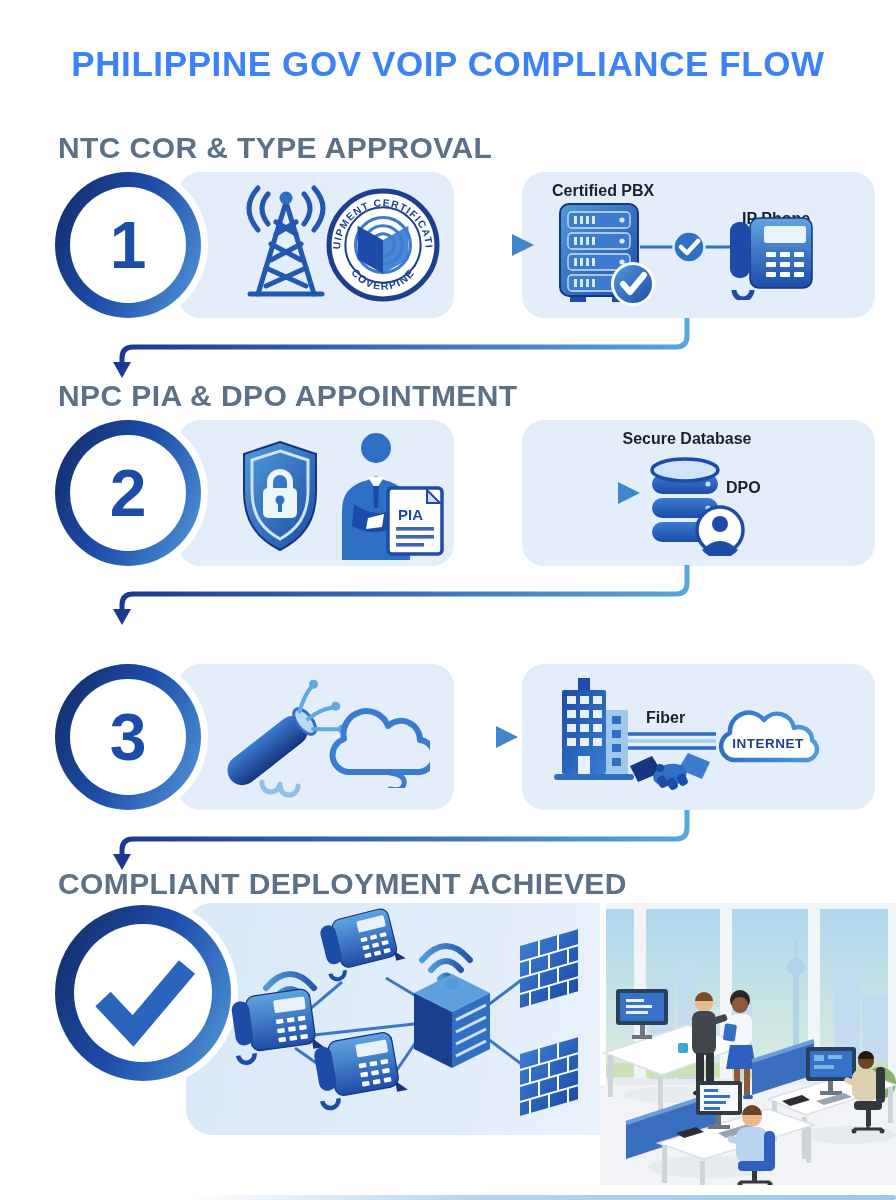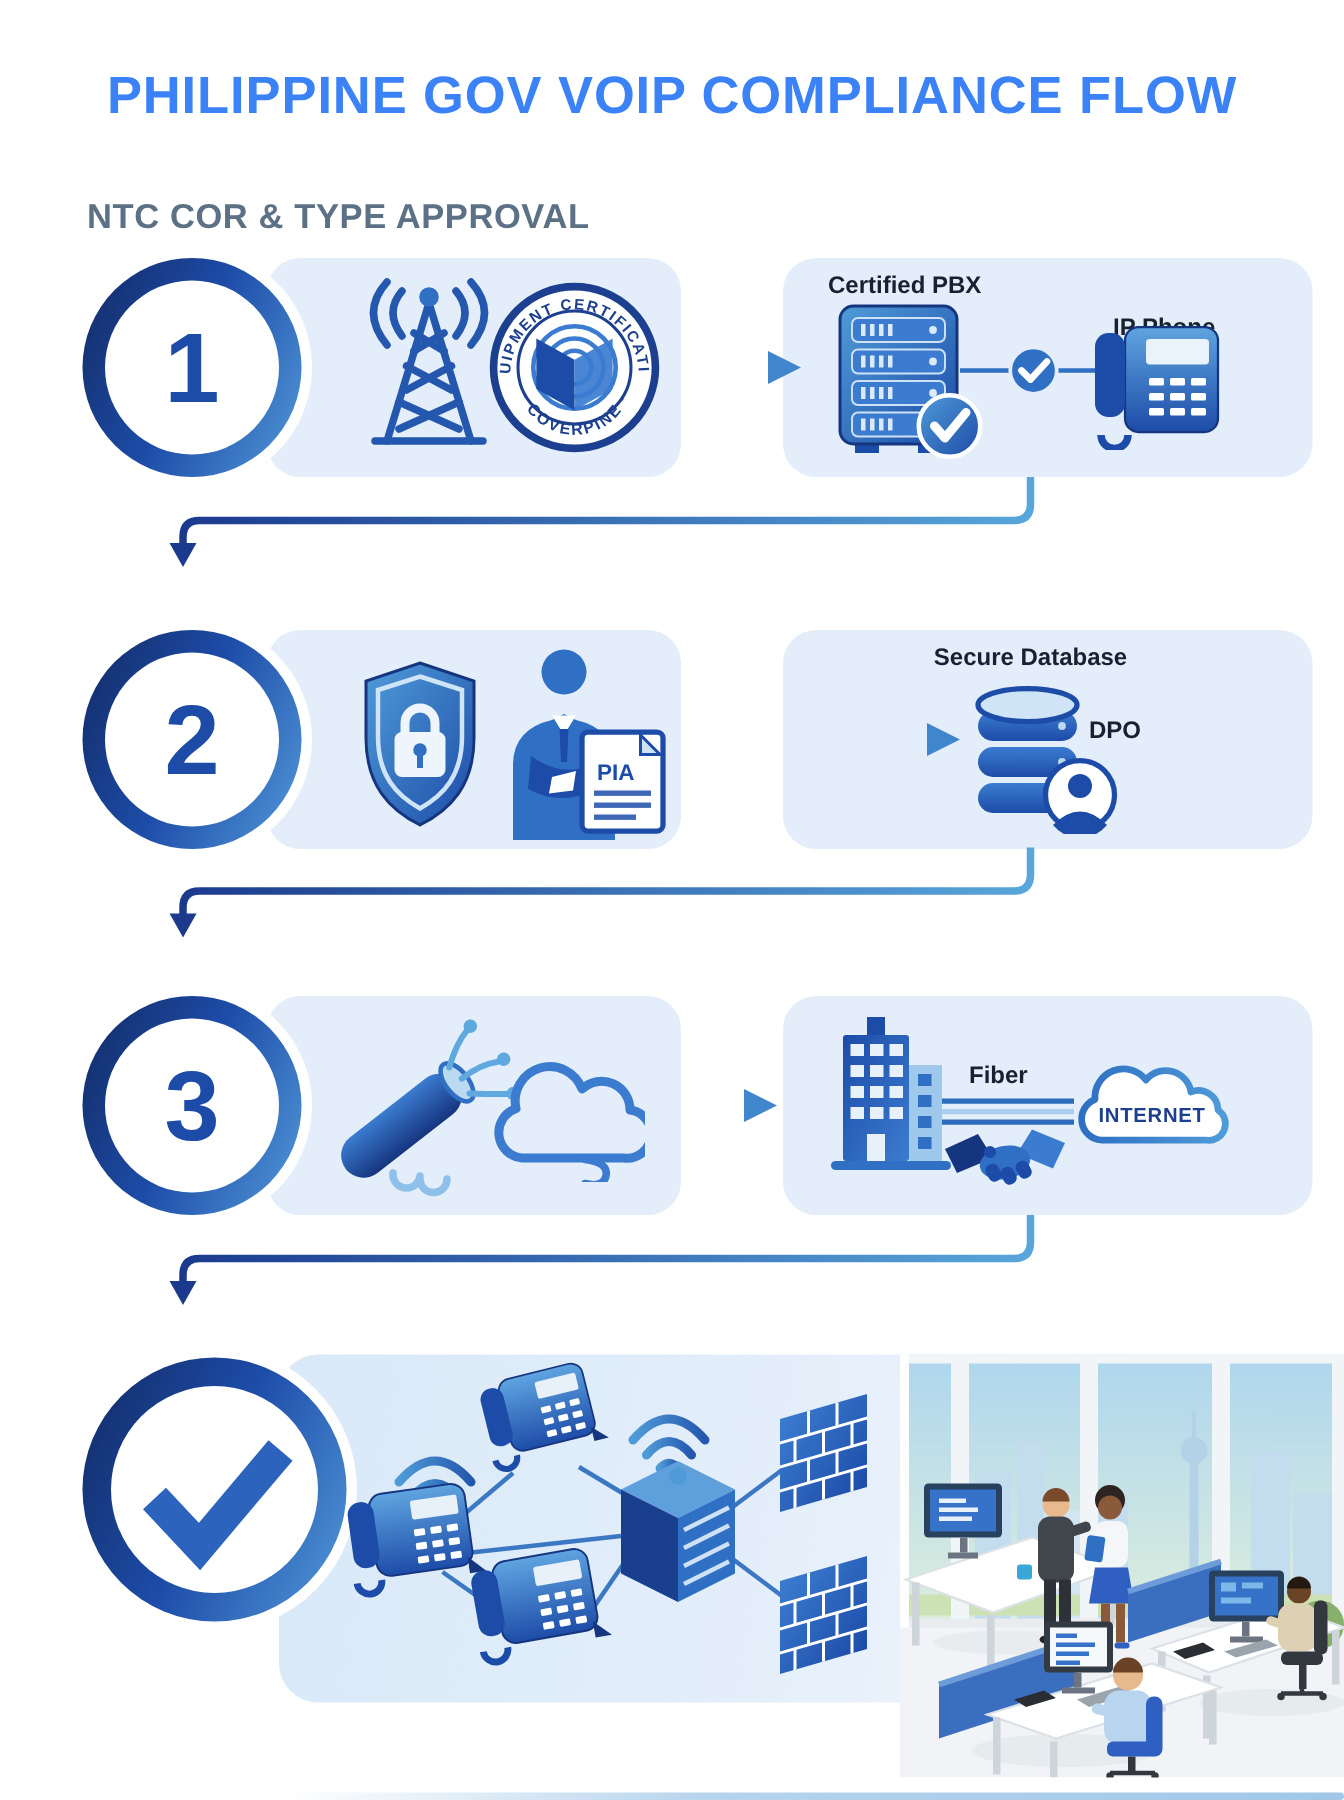--- a/index.html
+++ b/index.html
@@ -1,21 +1,21 @@
 <!DOCTYPE html>
 <html><head>
 <meta charset="utf-8">
 <style>
   html,body{margin:0;padding:0;background:#fff;}
   body{font-family:"Liberation Sans",sans-serif;}
   .page{position:relative;width:896px;height:1200px;overflow:hidden;background:#fff;}
   .abs{position:absolute;}
   .title{position:absolute;top:44px;left:0;width:896px;text-align:center;
          font-size:35px;font-weight:700;color:#3b82f6;letter-spacing:0.6px;}
-  .step-heading{position:absolute;left:58px;font-size:23px;font-weight:800;
+  .step-heading{position:absolute;left:58px;font-size:30px;font-weight:800;
          color:#5d7186;letter-spacing:0.4px;white-space:nowrap;}
   .panel{position:absolute;left:178px;width:276px;height:146px;border-radius:22px;background:#e4eefa;}
   .panel.result{left:522px;width:353px;}
   .num-circle{position:absolute;width:146px;height:146px;border-radius:50%;
          background:linear-gradient(115deg,#14306f 8%,#1d4ca8 48%,#4f94d6 96%);
          box-shadow:0 0 0 7px #fff;display:flex;align-items:center;justify-content:center;}
   .num-circle::before{content:"";position:absolute;inset:15px;background:#fff;border-radius:50%;}
   .num-circle span{position:relative;font-size:66px;font-weight:800;color:#1d4ca8;line-height:1;}
   .num-circle.big{width:176px;height:176px;}
   .num-circle.big::before{inset:19px;}
@@ -27,20 +27,22 @@
   svg{display:block;}
 </style>
 </head>
 <body>
 
 <div class="page">
 
   <div class="title">PHILIPPINE GOV VOIP COMPLIANCE FLOW</div>
 
   <div class="step-heading" style="top:131px">NTC COR &amp; TYPE APPROVAL</div>
+  <div class="step-heading" style="top:379px">NPC PIA &amp; DPO APPOINTMENT</div>
+  <div class="step-heading" style="top:867px">COMPLIANT DEPLOYMENT ACHIEVED</div>
 
   <div class="panel" style="top:172px"></div>
   <div class="panel result" style="top:172px"></div>
   <div class="panel" style="top:420px"></div>
   <div class="panel result" style="top:420px"></div>
   <div class="panel" style="top:664px"></div>
   <div class="panel result" style="top:664px"></div>
   <div class="bottom-panel"></div>
 
   <svg class="abs" style="left:0;top:0" width="896" height="1200" viewBox="0 0 896 1200">

